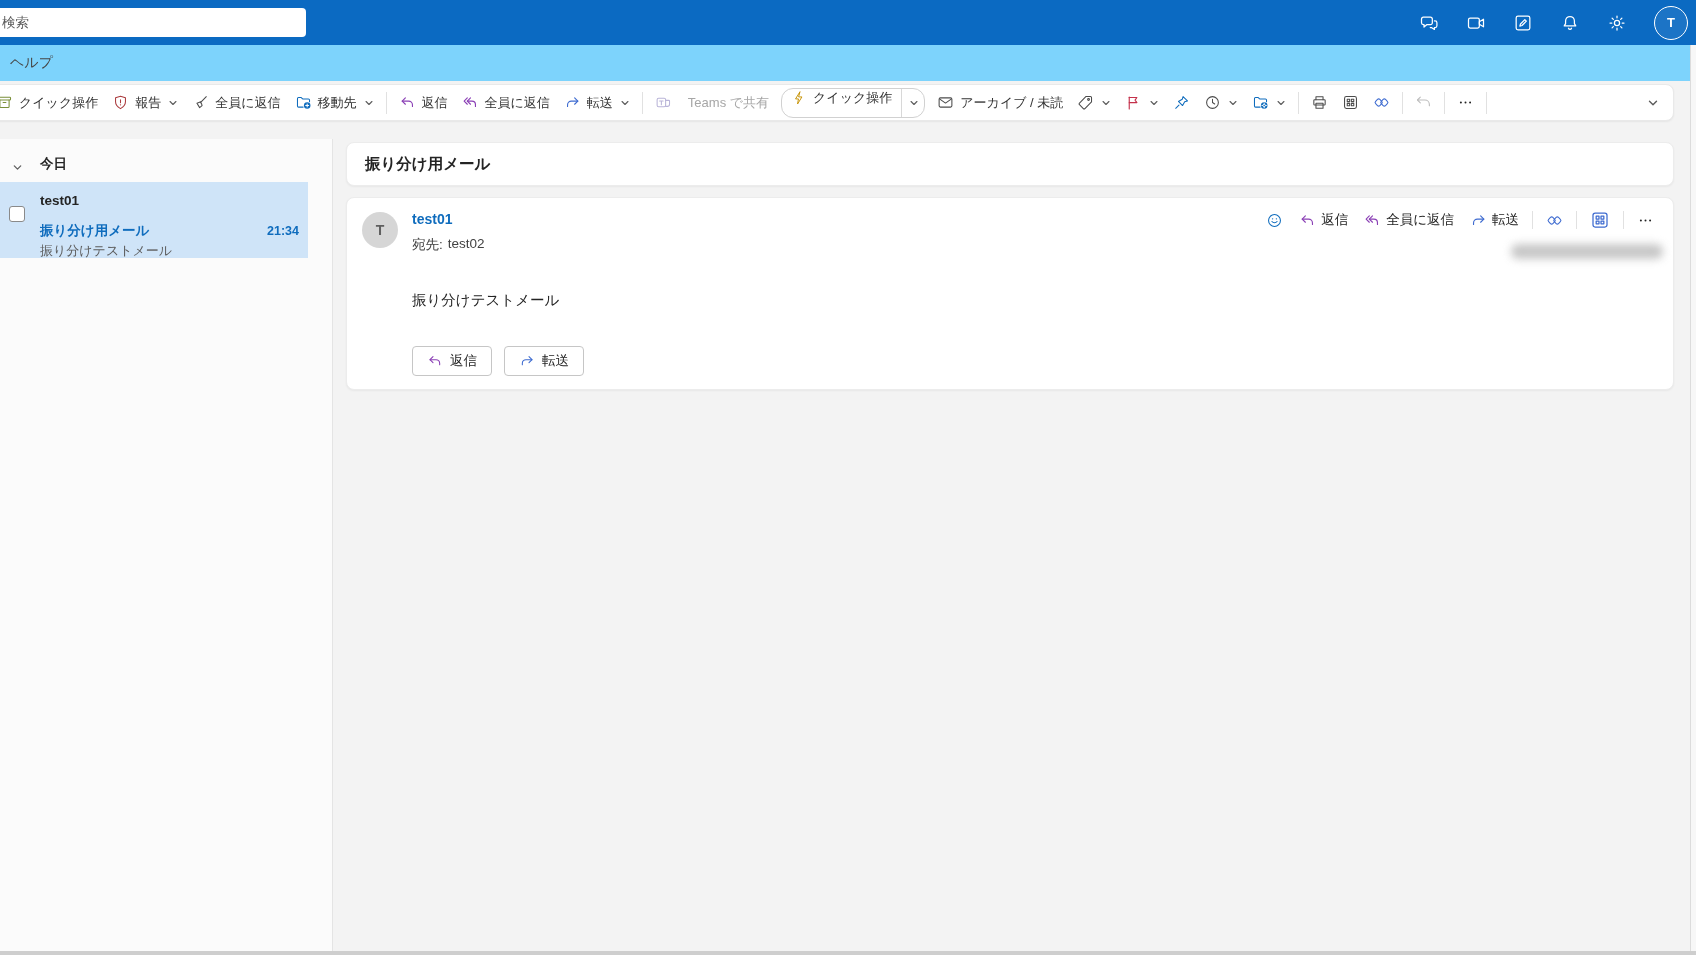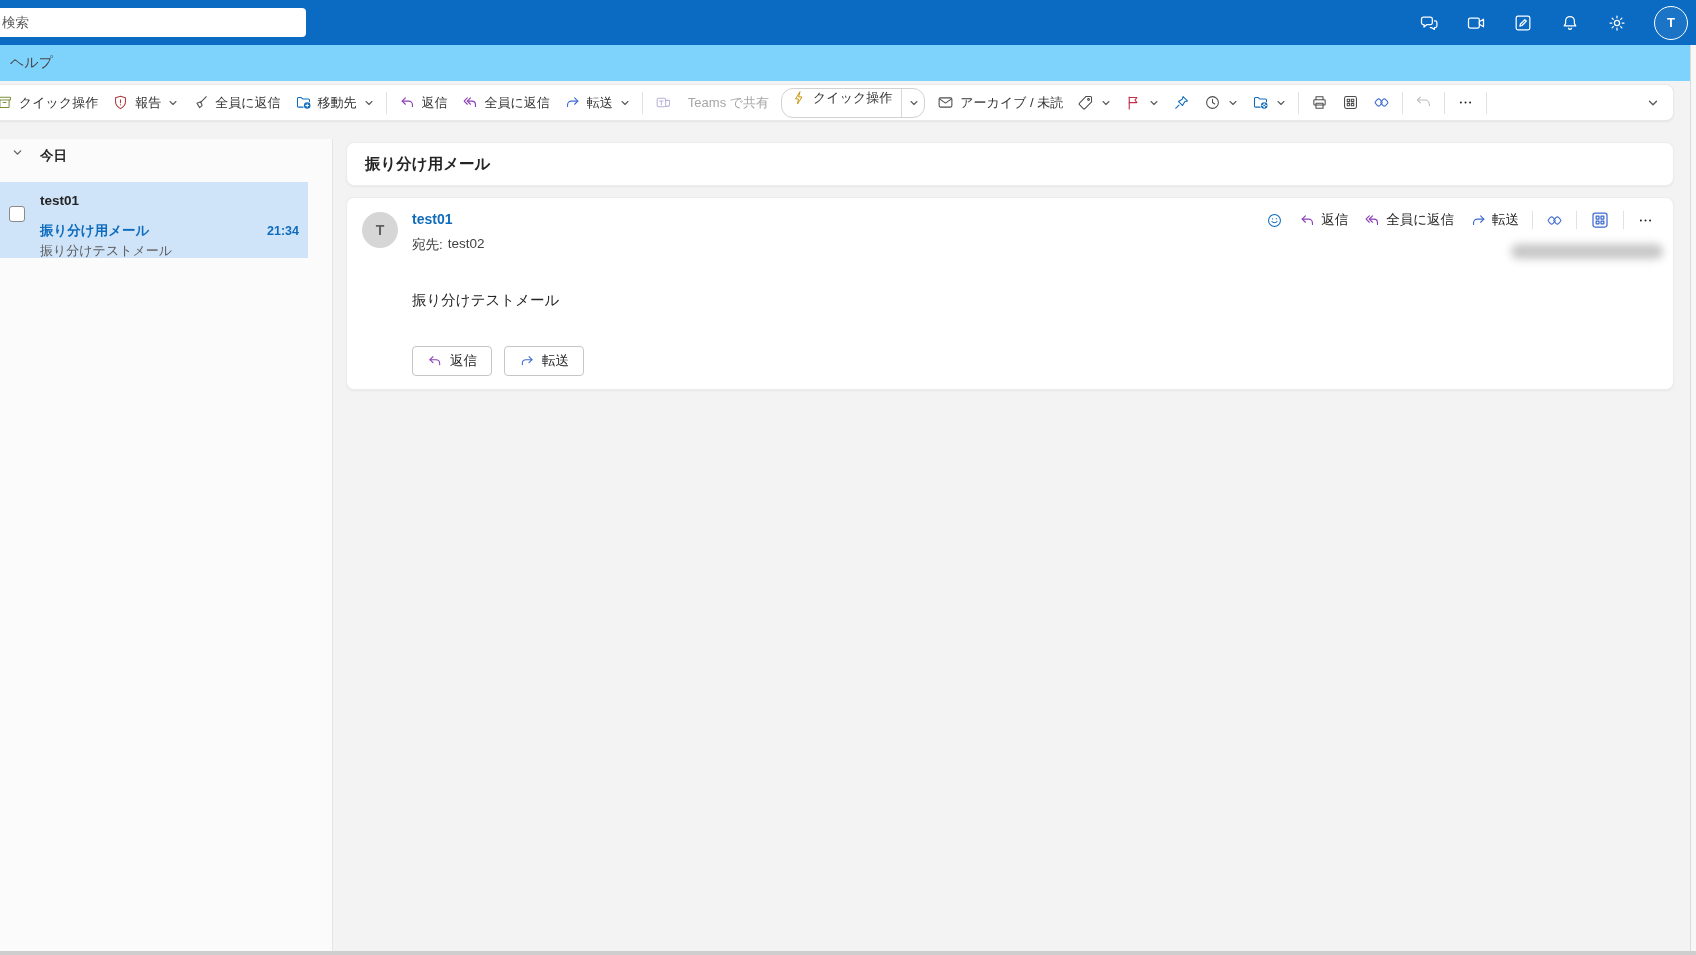--- a/index.html
+++ b/index.html
@@ -37,21 +37,21 @@
 
   
   .list-pane{position:absolute;left:0;top:139px;width:333px;bottom:4px;background:#fbfbfb;border-right:1px solid #e4e4e4;box-sizing:border-box;}
   .list-inner{width:308px;}
   .list-tabs{display:flex;align-items:flex-end;height:40px;padding:0 0 0 42px;box-sizing:border-box;}
   .ltab{font-size:15px;color:#424242;padding-bottom:9px;border-bottom:3px solid transparent;cursor:pointer;line-height:18px;}
   .ltab.active{font-weight:700;color:#242424;border-bottom-color:#0f6cbd;border-radius:1px;}
   .ltab + .ltab{margin-left:28px;}
   .ltab-icons{margin-left:auto;display:flex;align-items:center;gap:13px;padding-bottom:8px;padding-right:2px;color:#3e3e3e;}
   .libtn{background:none;border:none;padding:0;color:#3e3e3e;display:flex;cursor:pointer;}
-  .group-row{display:flex;align-items:flex-start;height:26px;margin-top:8px;padding-left:12px;cursor:pointer;}
+  .group-row{display:flex;align-items:flex-end;height:26px;margin-top:8px;padding-left:12px;cursor:pointer;}
   .group-chev{width:11px;height:11px;color:#5f5f5f;}
   .group-label{margin-left:17px;font-size:13.5px;font-weight:700;color:#242424;}
   .mail-item{position:relative;width:308px;height:76px;margin-top:9px;background:#cfe4f8;cursor:pointer;}
   .checkbox{position:absolute;left:9px;top:24px;width:16px;height:16px;background:#fff;border:1.4px solid #8a8a8a;border-radius:3px;box-sizing:border-box;cursor:pointer;}
   .mail-texts{padding:9px 9px 0 40px;}
   .m-sender{font-size:13.5px;font-weight:700;color:#242424;line-height:19px;}
   .m-subrow{display:flex;align-items:baseline;line-height:19px;}
   .m-subject{font-size:13.5px;font-weight:700;color:#0f6cbd;}
   .m-time{margin-left:auto;font-size:12.5px;font-weight:600;color:#0f6cbd;margin-top:12px;}
   .m-preview{font-size:13px;color:#5c5c5c;line-height:19px;}

